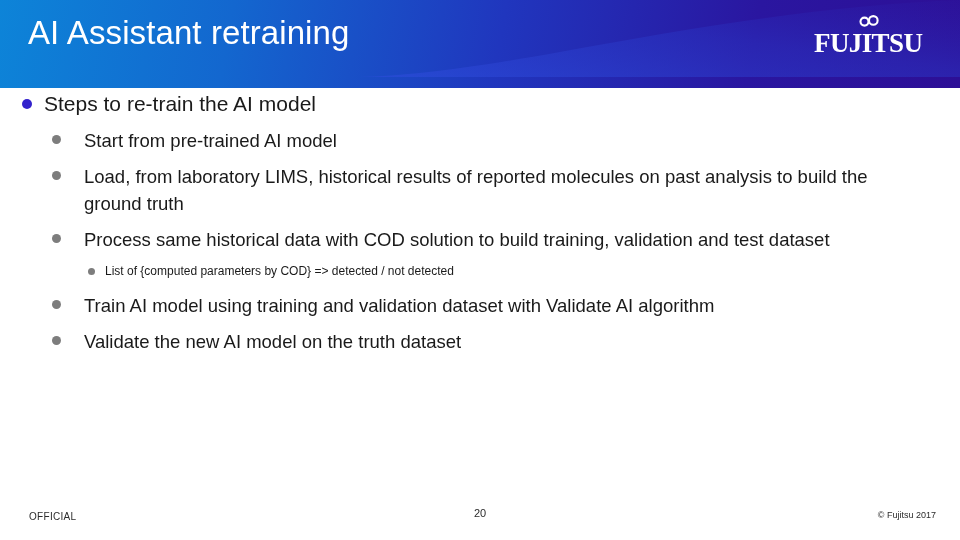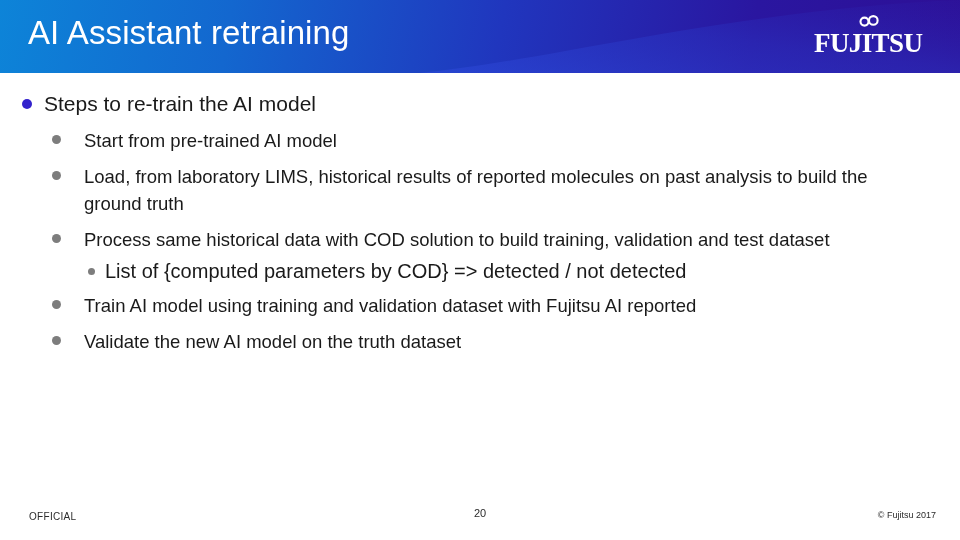--- a/index.html
+++ b/index.html
@@ -17,21 +17,21 @@
     overflow: hidden;
     background: #ffffff;
   }
 
   
   .header {
     position: absolute;
     left: 0;
     top: 0;
     width: 960px;
-    height: 73px;
+    height: 88px;
     background: linear-gradient(100deg, #0d84d8 0%, #1367cf 24%, #2036be 52%, #2a16a0 78%, #2d0f96 100%);
     overflow: hidden;
   }
   .header-swoosh {
     position: absolute;
     left: 0;
     top: 0;
     width: 960px;
     height: 77px;
     pointer-events: none;
@@ -107,21 +107,21 @@
 
   
   .lvl3 { margin: 7px 0 0 88px; max-width: 840px; }
   .lvl3 .marker {
     width: 7px; height: 7px;
     background: #7d7d7d;
     margin-top: 8px;
     margin-right: 10px;
   }
   .lvl3 .btext {
-    font-size: 20px;
+    font-size: 12px;
     line-height: 23px;
     font-weight: 400;
     max-width: 790px;
   }
 
   
   .footer {
     position: absolute;
     left: 0;
     top: 505px;
@@ -207,21 +207,21 @@
       <span class="btext">Process same historical data with COD solution to build training, validation and test dataset</span>
     </div>
 
     <div class="bullet-row lvl3">
       <span class="marker"></span>
       <span class="btext">List of {computed parameters by COD} =&gt; detected / not detected</span>
     </div>
 
     <div class="bullet-row lvl2">
       <span class="marker"></span>
-      <span class="btext">Train AI model using training and validation dataset with Fujitsu AI reported</span>
+      <span class="btext">Train AI model using training and validation dataset with Validate AI algorithm</span>
     </div>
 
     <div class="bullet-row lvl2">
       <span class="marker"></span>
       <span class="btext">Validate the new AI model on the truth dataset</span>
     </div>
 
 
 
   </div>

